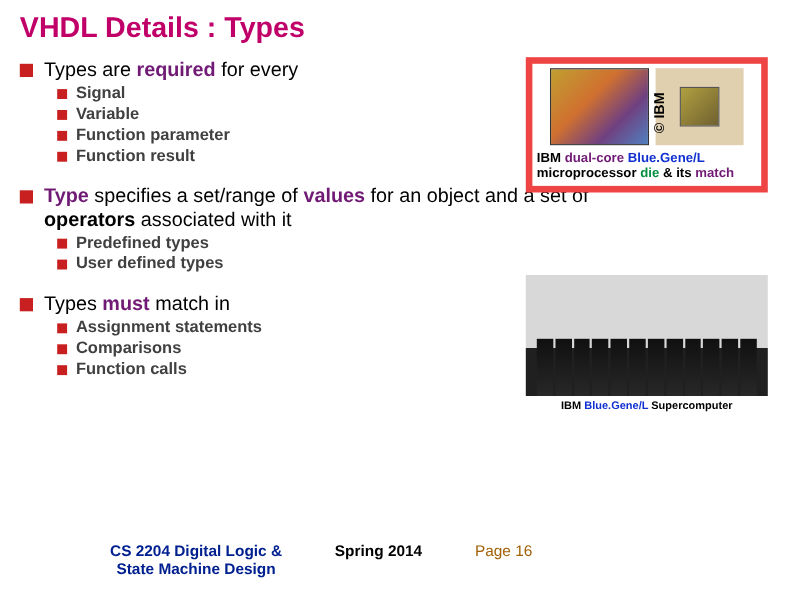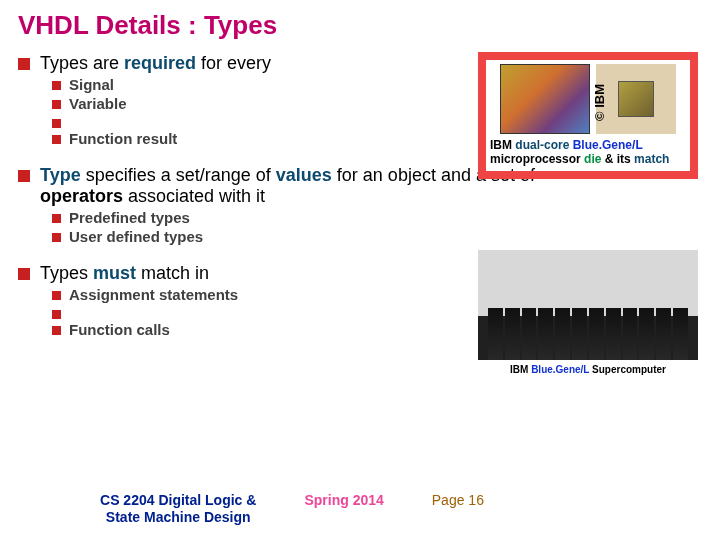--- a/index.html
+++ b/index.html
@@ -41,32 +41,32 @@
     color: #000;
   }
   .lvl2 {
     font-size: 15px;
     color: #404040;
   }
   .sub {
     margin-left: 34px;
   }
   .bold { font-weight: bold; }
-  .red { color: #0c4a6e; }
+  .red { color: #701a75; }
   .blue { color: #1030d0; }
   .green { color: #009040; }
 
   .block { margin-bottom: 18px; }
 
   .fig1 {
     position: absolute;
     top: 52px;
     right: 22px;
     width: 220px;
-    border: 8px solid #ef4444;
+    border: 6px solid #ef4444;
     padding: 4px;
   }
   .fig1-imgs {
     display: flex;
     gap: 6px;
     align-items: center;
     justify-content: center;
   }
   .chip-img {
     width: 90px;
@@ -142,21 +142,21 @@
     justify-content: center;
     gap: 48px;
     font-size: 14px;
   }
   .footer-course {
     color: #002090;
     font-weight: bold;
     text-align: center;
     line-height: 1.2;
   }
-  .footer-sem { color: #ec4899; font-weight: bold; }
+  .footer-sem { color: #000000; font-weight: bold; }
   .footer-page { color: #a16207; }
 </style>
 </head>
 <body>
 
 <div class="title">VHDL Details : Types</div>
 
 <div class="block" style="max-width:420px;">
   <div class="bullet-row">
     <div class="red-box"></div>
@@ -168,20 +168,21 @@
     <div class="bullet-row">
         <div class="red-box small"></div>
         <div class="lvl2 bold">Signal</div>
       </div>
     <div class="bullet-row">
         <div class="red-box small"></div>
         <div class="lvl2 bold">Variable</div>
       </div>
     <div class="bullet-row">
         <div class="red-box small"></div>
+        <div class="lvl2 bold">Function parameter</div>
       </div>
     <div class="bullet-row">
         <div class="red-box small"></div>
         <div class="lvl2 bold">Function result</div>
       </div>
   </div>
 </div>
 
 <div class="fig1">
   <div class="fig1-imgs">
@@ -246,20 +247,21 @@
       <span>Types </span><span class="bold red">must</span><span> match in</span>
     </div>
   </div>
   <div class="sub">
     <div class="bullet-row">
         <div class="red-box small"></div>
         <div class="lvl2 bold">Assignment statements</div>
       </div>
     <div class="bullet-row">
         <div class="red-box small"></div>
+        <div class="lvl2 bold">Comparisons</div>
       </div>
     <div class="bullet-row">
         <div class="red-box small"></div>
         <div class="lvl2 bold">Function calls</div>
       </div>
   </div>
 </div>
 
 <div class="footer">
   <div class="footer-course">

